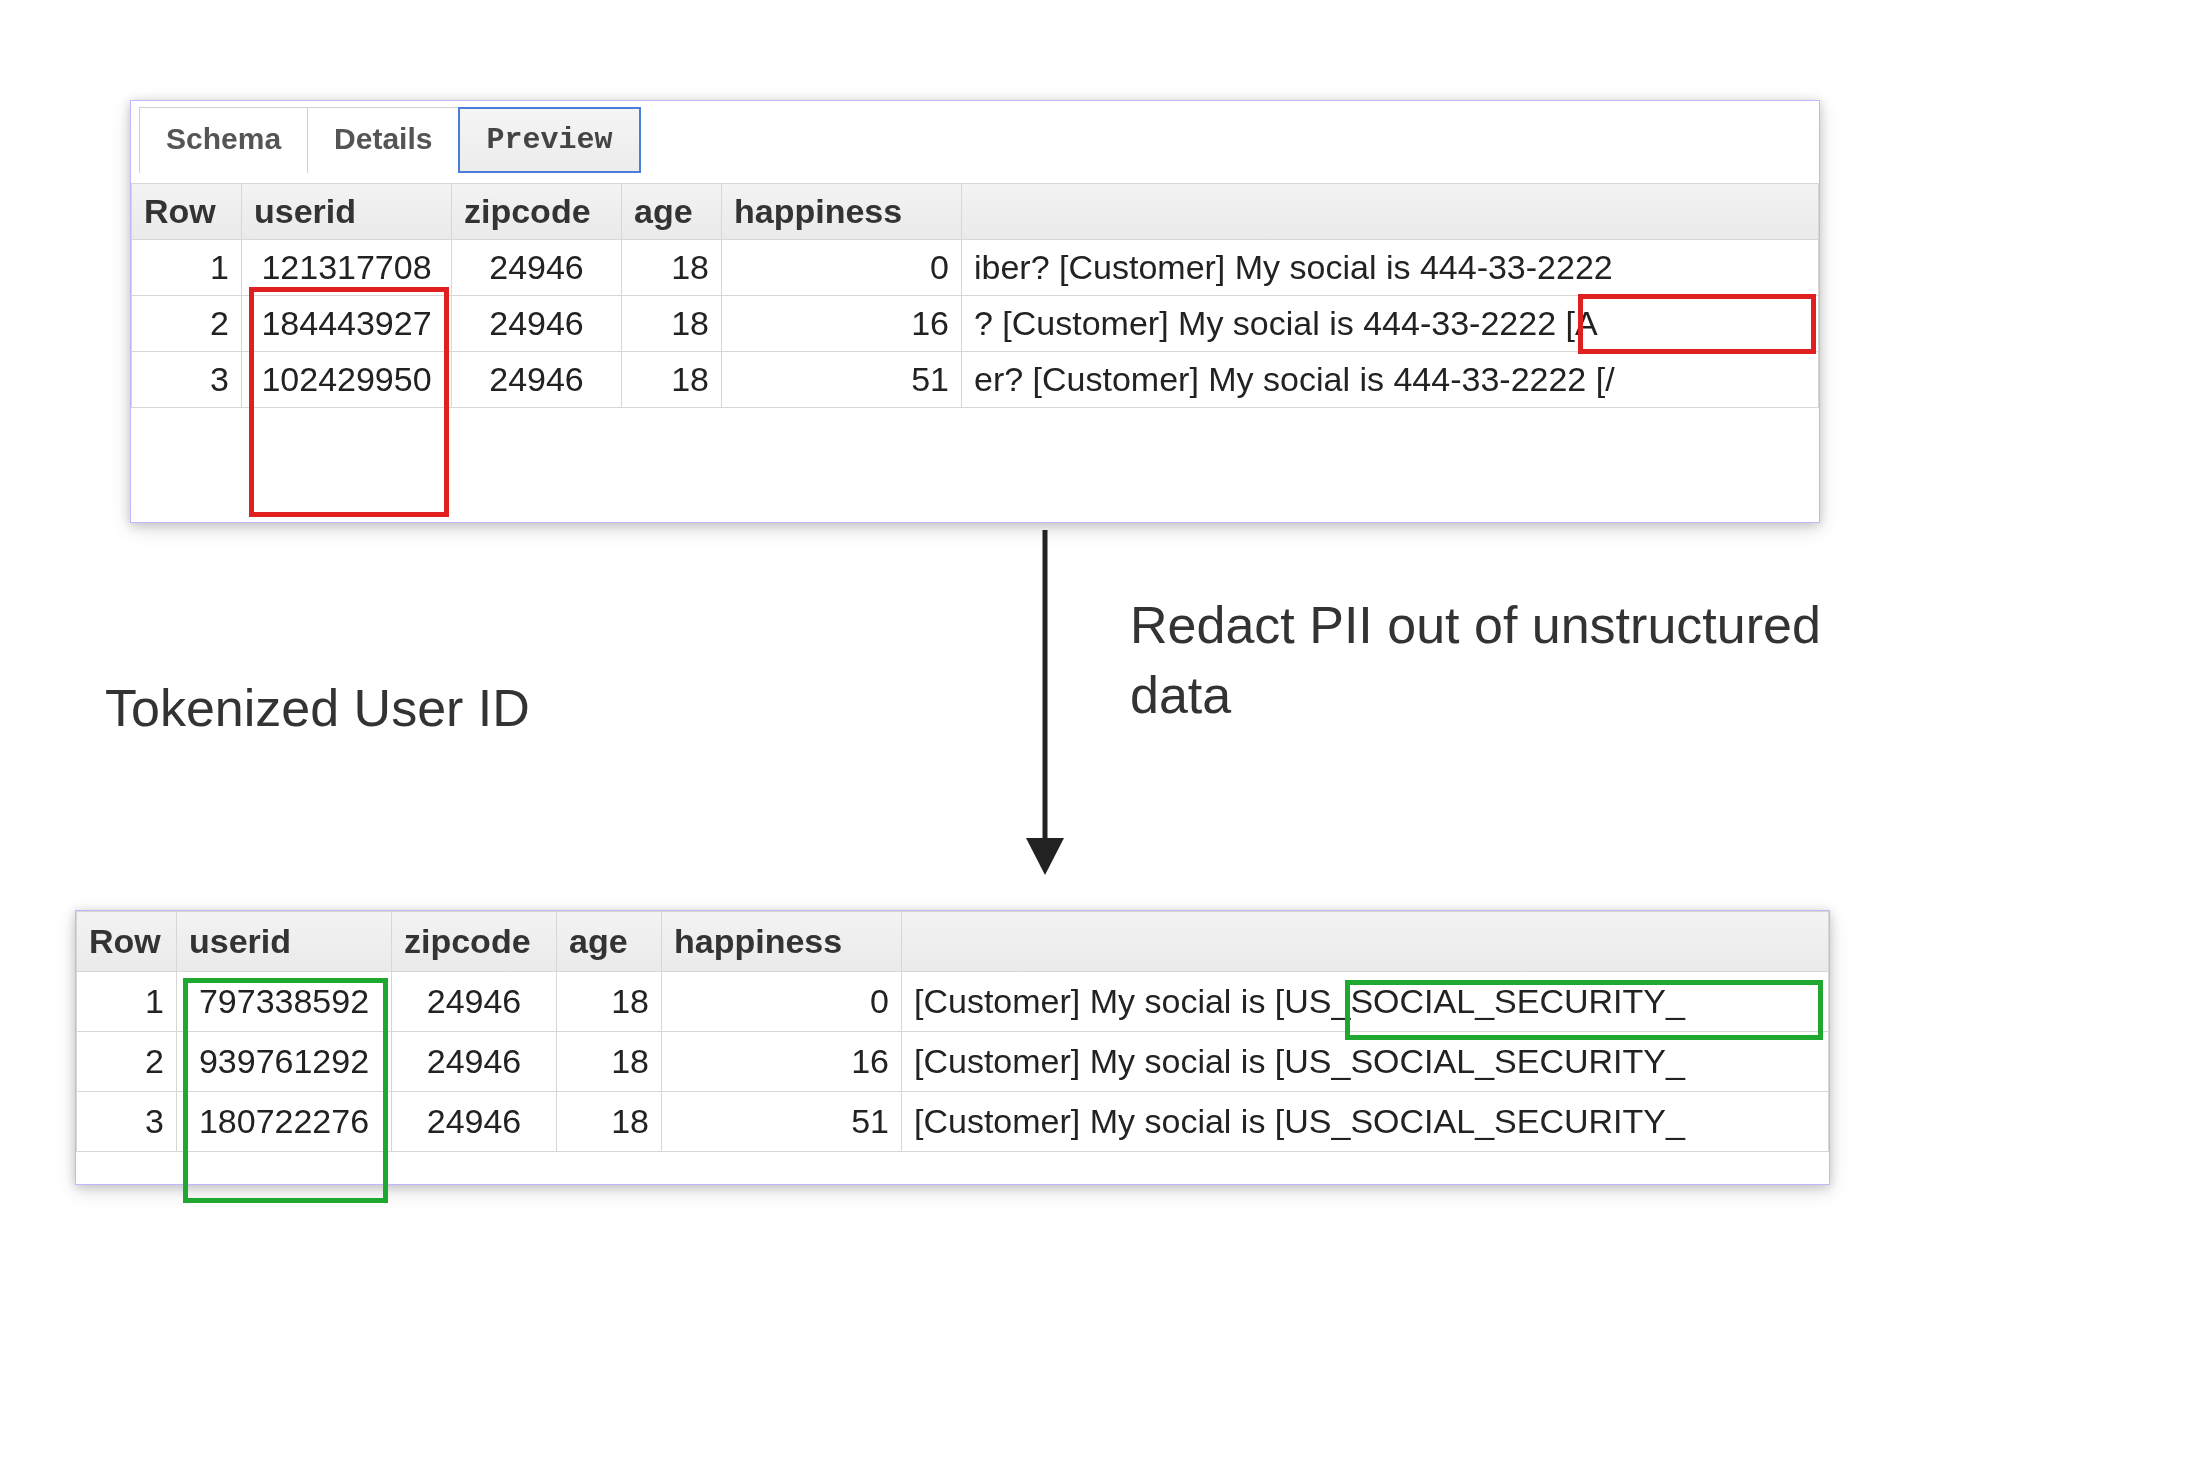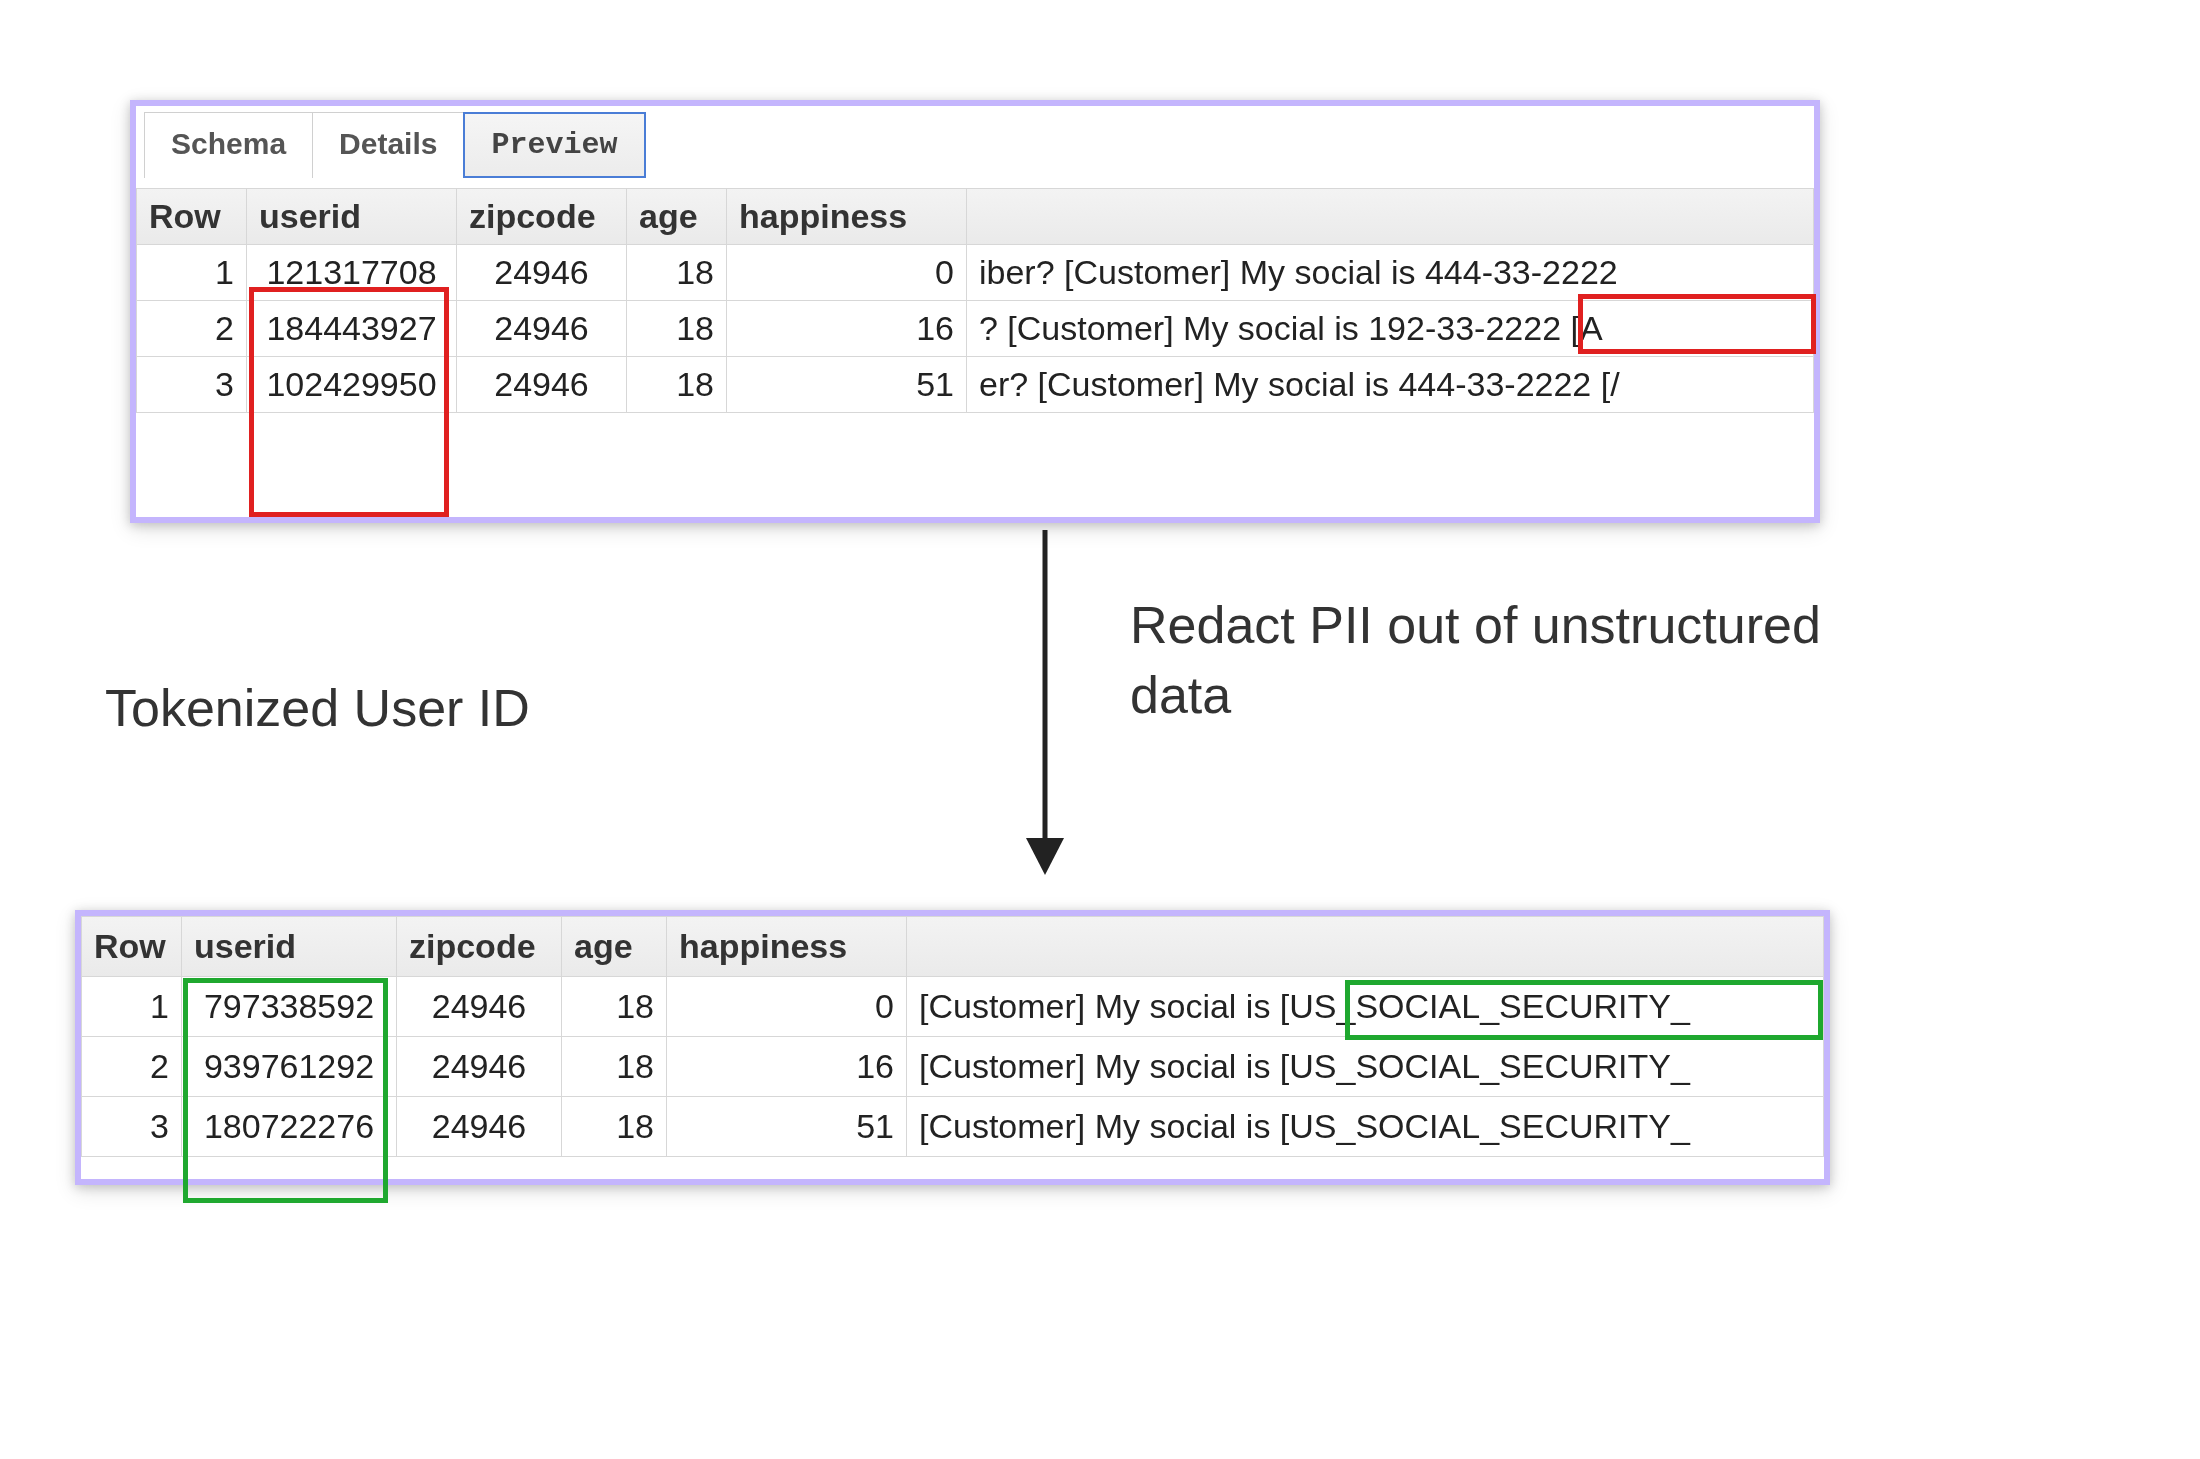--- a/index.html
+++ b/index.html
@@ -6,21 +6,21 @@
   body {
     background: #ffffff;
     font-family: Arial, Helvetica, sans-serif;
     width: 2200px;
     height: 1459px;
     position: relative;
   }
   .panel {
     position: absolute;
     background: #ffffff;
-    border: 6px solid #c4b5fd;
+    border: 1px solid #c4b5fd;
     box-shadow: 0 2px 10px rgba(0,0,0,0.18), 0 6px 20px rgba(0,0,0,0.12);
   }
   .panel-top {
     left: 130px;
     top: 100px;
     width: 1690px;
     height: 423px;
     overflow: hidden;
   }
   .panel-bottom {
@@ -169,21 +169,21 @@
         <td class="num">18</td>
         <td class="num">0</td>
         <td>iber? [Customer] My social is 444-33-2222</td>
       </tr>
       <tr>
         <td class="num">2</td>
         <td class="numl">184443927</td>
         <td class="numl">24946</td>
         <td class="num">18</td>
         <td class="num">16</td>
-        <td>? [Customer] My social is 192-33-2222 [A</td>
+        <td>? [Customer] My social is 444-33-2222 [A</td>
       </tr>
       <tr>
         <td class="num">3</td>
         <td class="numl">102429950</td>
         <td class="numl">24946</td>
         <td class="num">18</td>
         <td class="num">51</td>
         <td>er? [Customer] My social is 444-33-2222 [/</td>
       </tr>
     </tbody>

